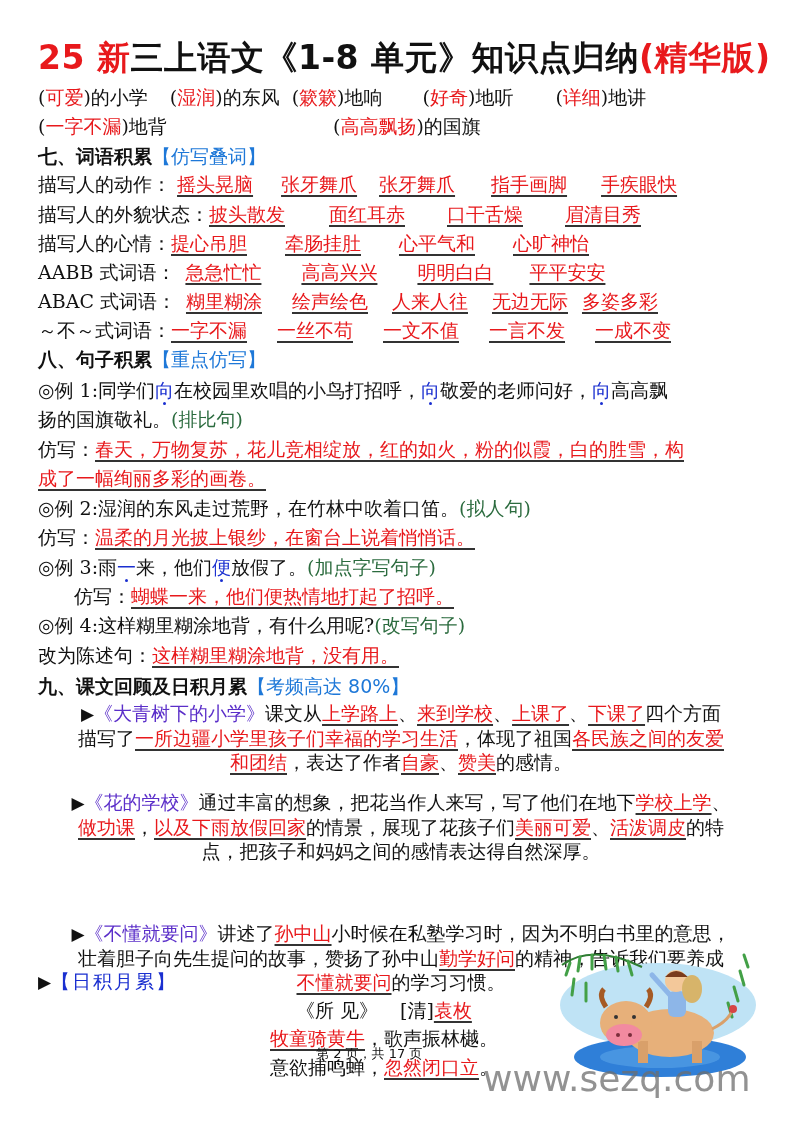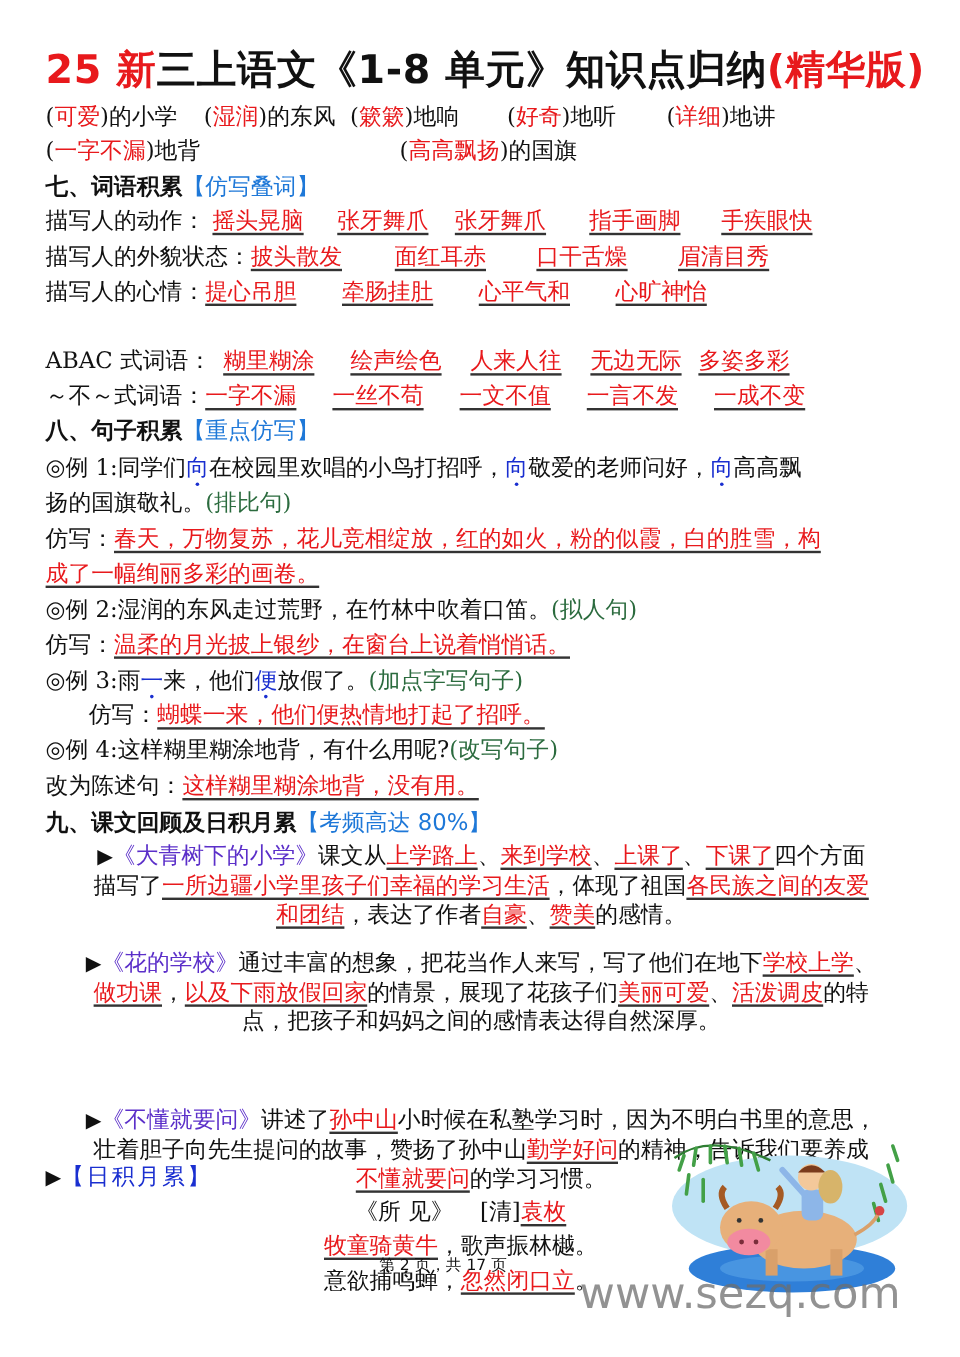--- a/index.html
+++ b/index.html
@@ -49,20 +49,23 @@
 
   <div class="line" style="top:170px;">
     <span>描写人的动作：</span><span style="display:inline-block;width:0"></span>
     <span class="u">摇头晃脑</span><span style="display:inline-block;width:28px"></span><span class="u">张牙舞爪</span><span style="display:inline-block;width:22px"></span><span class="u">张牙舞爪</span><span style="display:inline-block;width:36px"></span><span class="u">指手画脚</span><span style="display:inline-block;width:34px"></span><span class="u">手疾眼快</span>
   </div>
   <div class="line" style="top:229px;">
     <span>描写人的心情：</span><span class="u">提心吊胆</span><span style="display:inline-block;width:38px"></span><span class="u">牵肠挂肚</span><span style="display:inline-block;width:38px"></span><span class="u">心平气和</span><span style="display:inline-block;width:38px"></span><span class="u">心旷神怡</span>
   </div>
   <div class="line" style="top:200px;">
     <span>描写人的外貌状态：</span><span class="u">披头散发</span><span style="display:inline-block;width:44px"></span><span class="u">面红耳赤</span><span style="display:inline-block;width:42px"></span><span class="u">口干舌燥</span><span style="display:inline-block;width:42px"></span><span class="u">眉清目秀</span>
+  </div>
+  <div class="line" style="top:258px;">
+    <span>AABB 式词语：</span><span style="display:inline-block;width:10px"></span><span class="u">急急忙忙</span><span style="display:inline-block;width:40px"></span><span class="u">高高兴兴</span><span style="display:inline-block;width:40px"></span><span class="u">明明白白</span><span style="display:inline-block;width:36px"></span><span class="u">平平安安</span>
   </div>
   <div class="line" style="top:287px;">
     <span>ABAC 式词语：</span><span style="display:inline-block;width:10px"></span><span class="u">糊里糊涂</span><span style="display:inline-block;width:30px"></span><span class="u">绘声绘色</span><span style="display:inline-block;width:24px"></span><span class="u">人来人往</span><span style="display:inline-block;width:24px"></span><span class="u">无边无际</span><span style="display:inline-block;width:14px"></span><span class="u">多姿多彩</span>
   </div>
   <div class="line" style="top:316px;">
     <span>～不～式词语：</span><span class="u">一字不漏</span><span style="display:inline-block;width:30px"></span><span class="u">一丝不苟</span><span style="display:inline-block;width:30px"></span><span class="u">一文不值</span><span style="display:inline-block;width:30px"></span><span class="u">一言不发</span><span style="display:inline-block;width:30px"></span><span class="u">一成不变</span>
   </div>
 
   <div class="line heading" style="top:345px;">
     <span>八、句子积累</span><span class="tag">【重点仿写】</span>

